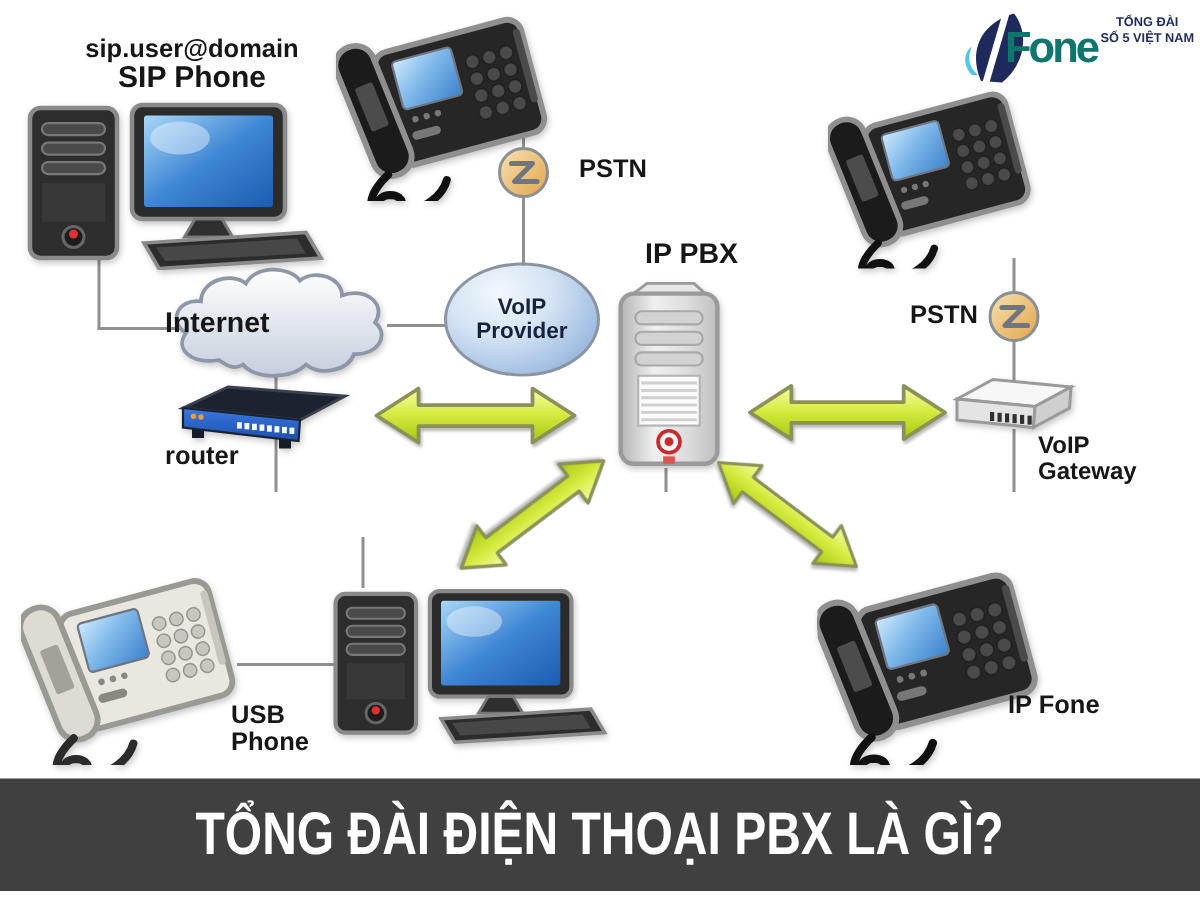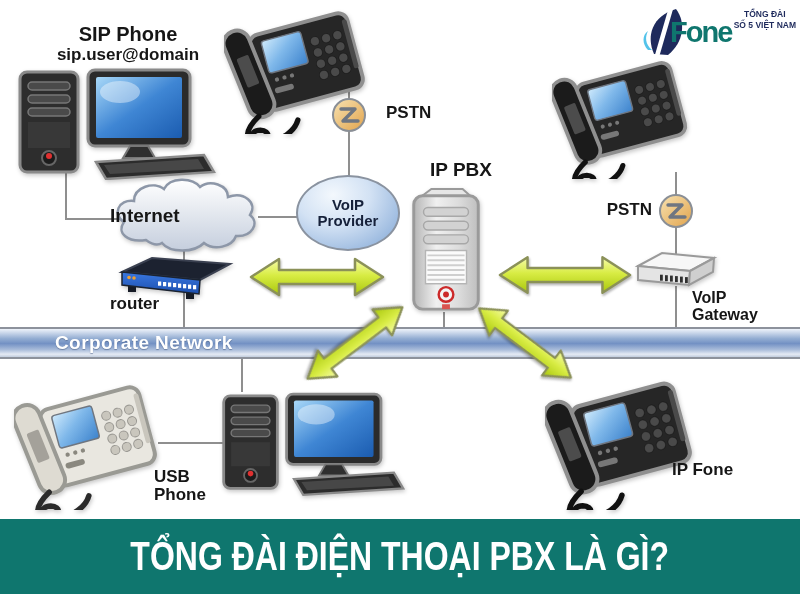--- a/index.html
+++ b/index.html
@@ -15,21 +15,21 @@
           border-top:2px solid #8d929c;border-bottom:2px solid #8d929c;
           background:linear-gradient(180deg,#eef3fa 0%,#c9d6ea 14%,#93add2 34%,#7391c4 52%,#a9bcda 74%,#e4eaf4 90%,#c2cdde 100%);}
   .netbar span{display:block;padding-left:55px;line-height:28px;font-weight:bold;font-size:19px;
           color:#ffffff;text-shadow:0 1px 1px rgba(40,60,100,.45);letter-spacing:.4px;}
   .provider{position:absolute;left:296px;top:175px;width:104px;height:76px;border-radius:50%;
           border:2px solid #8a93a0;box-sizing:border-box;
           background:radial-gradient(ellipse at 35% 25%, #f3f8fd 0%, #d3e2f4 40%, #9dbbe0 78%, #7fa3d2 100%);
           display:flex;flex-direction:column;align-items:center;justify-content:center;
           font-weight:bold;font-size:15px;color:#16213a;line-height:1.05;}
   .pstn{position:absolute;width:36px;height:36px;}
-  .banner{position:absolute;left:0;top:519px;width:800px;height:75px;background:#0f766e;
+  .banner{position:absolute;left:0;top:519px;width:800px;height:75px;background:#404040;
           display:flex;align-items:center;justify-content:center;}
   .banner span{color:#ffffff;font-weight:bold;font-size:40px;white-space:nowrap;
           transform:scaleX(.8);letter-spacing:0;}
   .logo{position:absolute;left:628px;top:2px;width:170px;height:58px;}
   .logo .brand{position:absolute;left:42px;top:14px;font-size:29px;font-weight:bold;
           color:#0f766e;letter-spacing:-2px;}
   .logo .tag{position:absolute;right:2px;top:7px;text-align:center;font-size:8.5px;
           font-weight:bold;color:#1e2a5c;line-height:1.3;}
 </style>
 </head>
@@ -192,27 +192,24 @@
   <div class="line" style="left:65px;top:218px;width:68px;height:2px"></div>
   <div class="line" style="left:183px;top:246px;width:2px;height:82px"></div>
   <div class="line" style="left:258px;top:216px;width:44px;height:2px"></div>
   <div class="line" style="left:348px;top:86px;width:2px;height:92px"></div>
   <div class="line" style="left:443px;top:312px;width:2px;height:16px"></div>
   <div class="line" style="left:675px;top:172px;width:2px;height:86px"></div>
   <div class="line" style="left:675px;top:286px;width:2px;height:42px"></div>
   <div class="line" style="left:241px;top:358px;width:2px;height:34px"></div>
   <div class="line" style="left:158px;top:442px;width:66px;height:2px"></div>
 
-  <div class="netbar">
-    <span>Corporate Network</span>
-  </div>
 
   <div class="lbl" style="left:18px;top:24px;width:220px;text-align:center">
+    <div style="font-size:17px">sip.user@domain</div>
     <div style="font-size:20px">SIP Phone</div>
-    <div style="font-size:17px">sip.user@domain</div>
   </div>
   <svg class="dev" style="left:16px;top:68px" width="200" height="112">
       <use href="#sym-desktop"></use>
     </svg>
 
   <svg class="dev" style="left:224px;top:6px;--pbody:#262626;--pstroke:#8f8f8f;--pkeys:#4a4a4a;--phandset:#1b1b1b;--pdetail:#777;--pholes:#555;--pcord:#111" width="146" height="128">
       <use href="#sym-phone"></use>
     </svg>
 
   <svg class="pstn" style="left:331px;top:97px" width="36" height="36">

